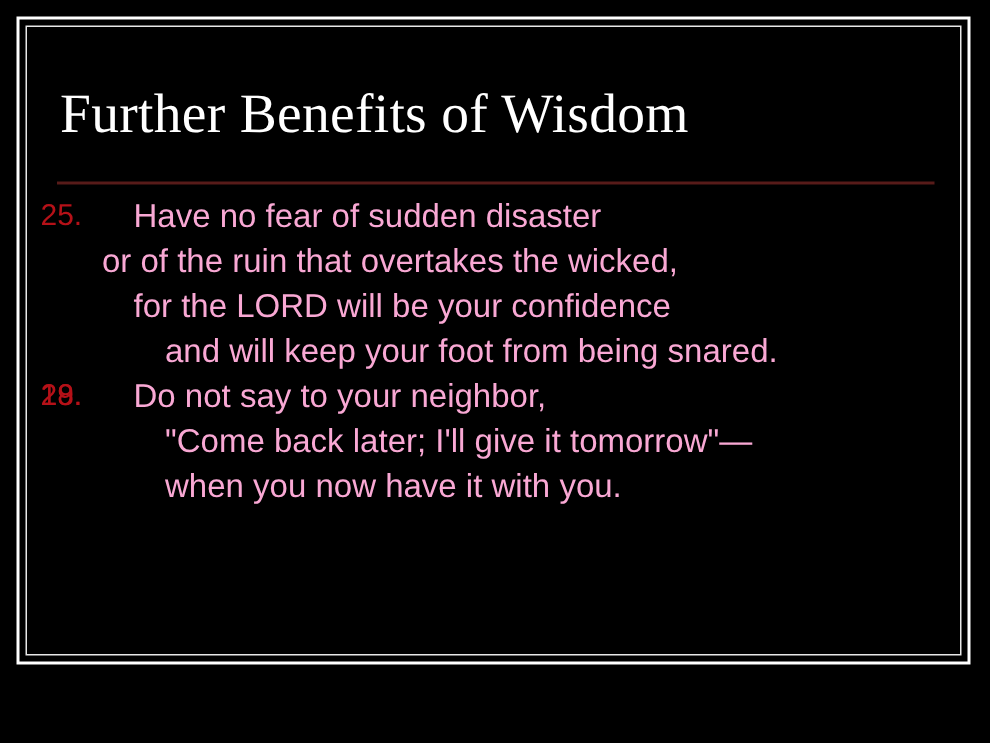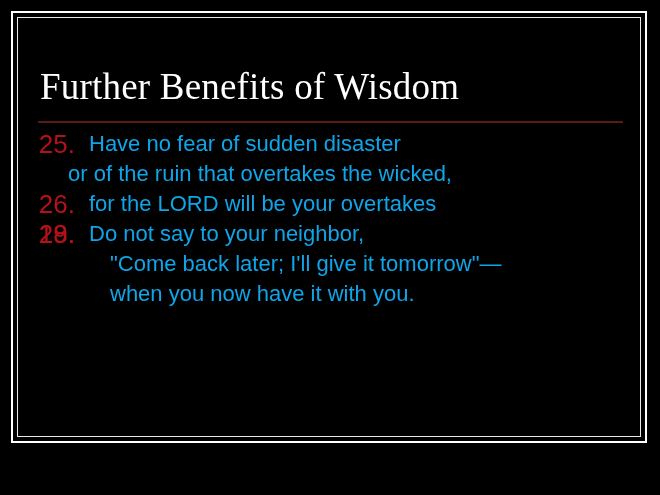--- a/index.html
+++ b/index.html
@@ -48,21 +48,21 @@
     left: 17px;
     top: 17px;
     width: 624px;
     height: 420px;
     box-sizing: border-box;
   }
 
   #title {
     position: absolute;
     left: 23px;
-    top: 50px;
+    top: 40px;
     font-family: "Liberation Serif", "DejaVu Serif", serif;
     font-size: 37px;
     line-height: 40px;
     color: #ffffff;
     letter-spacing: 0.2px;
     white-space: nowrap;
   }
 
   #divider {
     position: absolute;
@@ -84,31 +84,31 @@
     position: relative;
     margin: 0;
     padding: 0;
   }
 
   .verse-number {
     position: absolute;
     left: 10px;
     top: 0px;
     width: 48px;
-    text-align: right;
+    text-align: left;
     color: #b51118;
-    font-size: 26px;
+    font-size: 20px;
     line-height: 30px;
     font-family: "Liberation Sans", sans-serif;
   }
 
   .verse-lines {
     margin: 0;
     padding: 0;
-    color: #0ea5e9;
+    color: #f9a8d4;
     font-size: 22px;
     line-height: 30px;
   }
 
   .verse-line {
     white-space: nowrap;
     margin: 0;
     padding: 0;
   }
 
@@ -141,23 +141,23 @@
 
     <div id="verse-list">
         <div class="verse-item">
           <div class="verse-number">25.</div>
           <div class="verse-lines">
             <div class="verse-line head">Have no fear of sudden disaster</div>
             <div class="verse-line cont-deep">or of the ruin that overtakes the wicked,</div>
           </div>
         </div>
         <div class="verse-item">
-          <div class="verse-number">26.</div>
           <div class="verse-lines">
-            <div class="verse-line head">for the LORD will be your overtakes</div>
+            <div class="verse-line head">for the LORD will be your confidence</div>
+            <div class="verse-line cont">and will keep your foot from being snared.</div>
           </div>
         </div>
         <div class="verse-item">
           <div class="verse-number">19.</div>
           <div class="verse-lines">
           </div>
         </div>
         <div class="verse-item">
           <div class="verse-number">28.</div>
           <div class="verse-lines">

